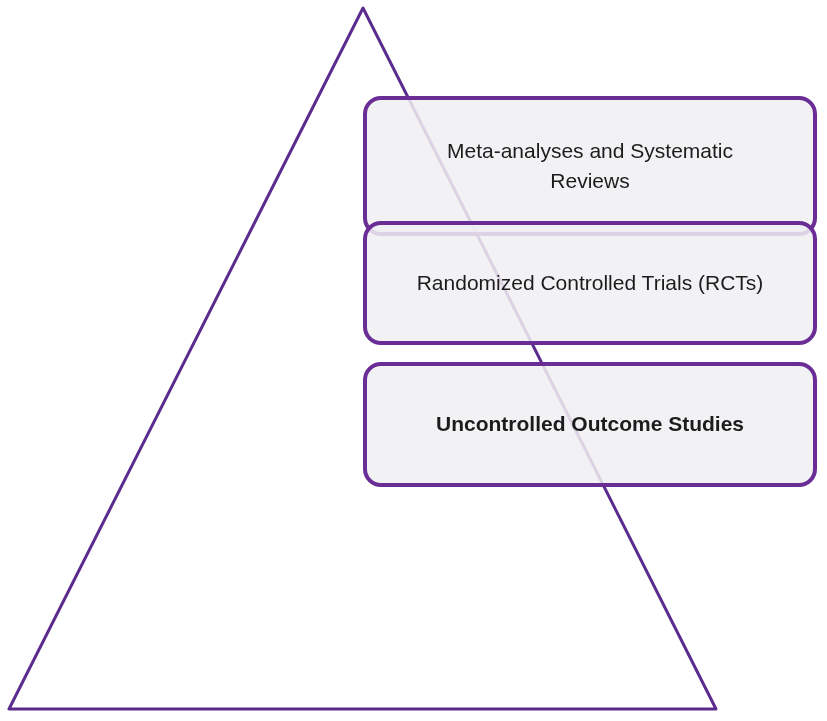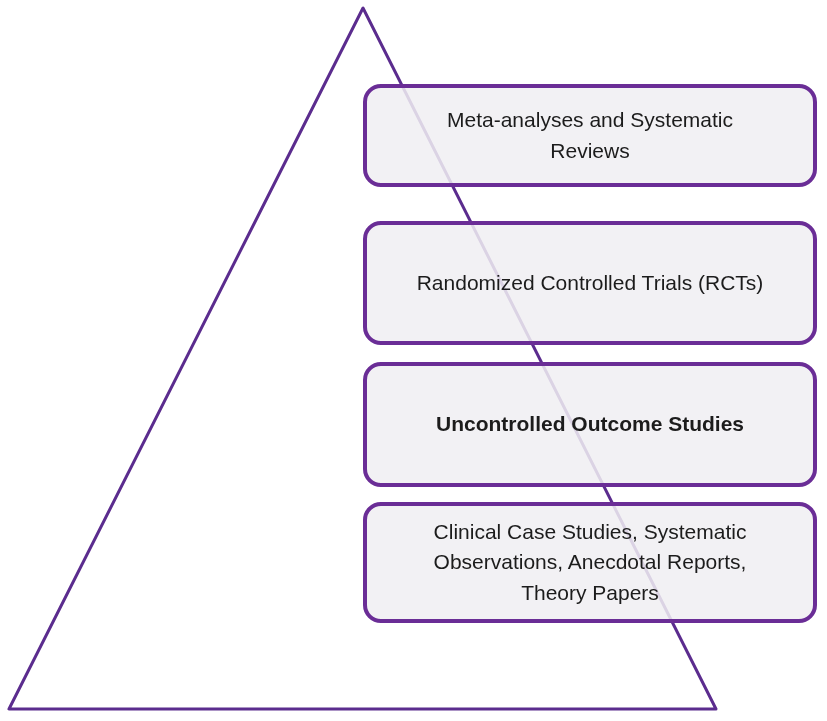--- a/index.html
+++ b/index.html
@@ -35,21 +35,21 @@
     left: 363px;
     width: 454px;
     border: 4px solid var(--box-border);
     border-radius: 18px;
     background: var(--box-fill);
     display: flex;
     align-items: center;
     justify-content: center;
     text-align: center;
   }
-  .level-box.l1 { top: 84px;  height: 103px; }
+  .level-box.l1 { top: 96px;  height: 140px; }
   .level-box.l2 { top: 221px; height: 124px; }
   .level-box.l3 { top: 362px; height: 125px; font-weight: bold; }
   .level-box.l4 { top: 502px; height: 121px; }
   .level-label {
     font-size: 21px;
     line-height: 1.45;
     color: var(--text);
     white-space: pre-line;
     padding: 0 10px;
   }
@@ -69,19 +69,14 @@
   </div>
 
   <div class="level-box l2">
     <div class="level-label">Randomized Controlled Trials (RCTs)</div>
   </div>
 
   <div class="level-box l3">
     <div class="level-label">Uncontrolled Outcome Studies</div>
   </div>
 
-  <div class="level-box l4">
-    <div class="level-label">Clinical Case Studies, Systematic
-Observations, Anecdotal Reports,
-Theory Papers</div>
-  </div>
 
 </div>
 
 </body></html>

